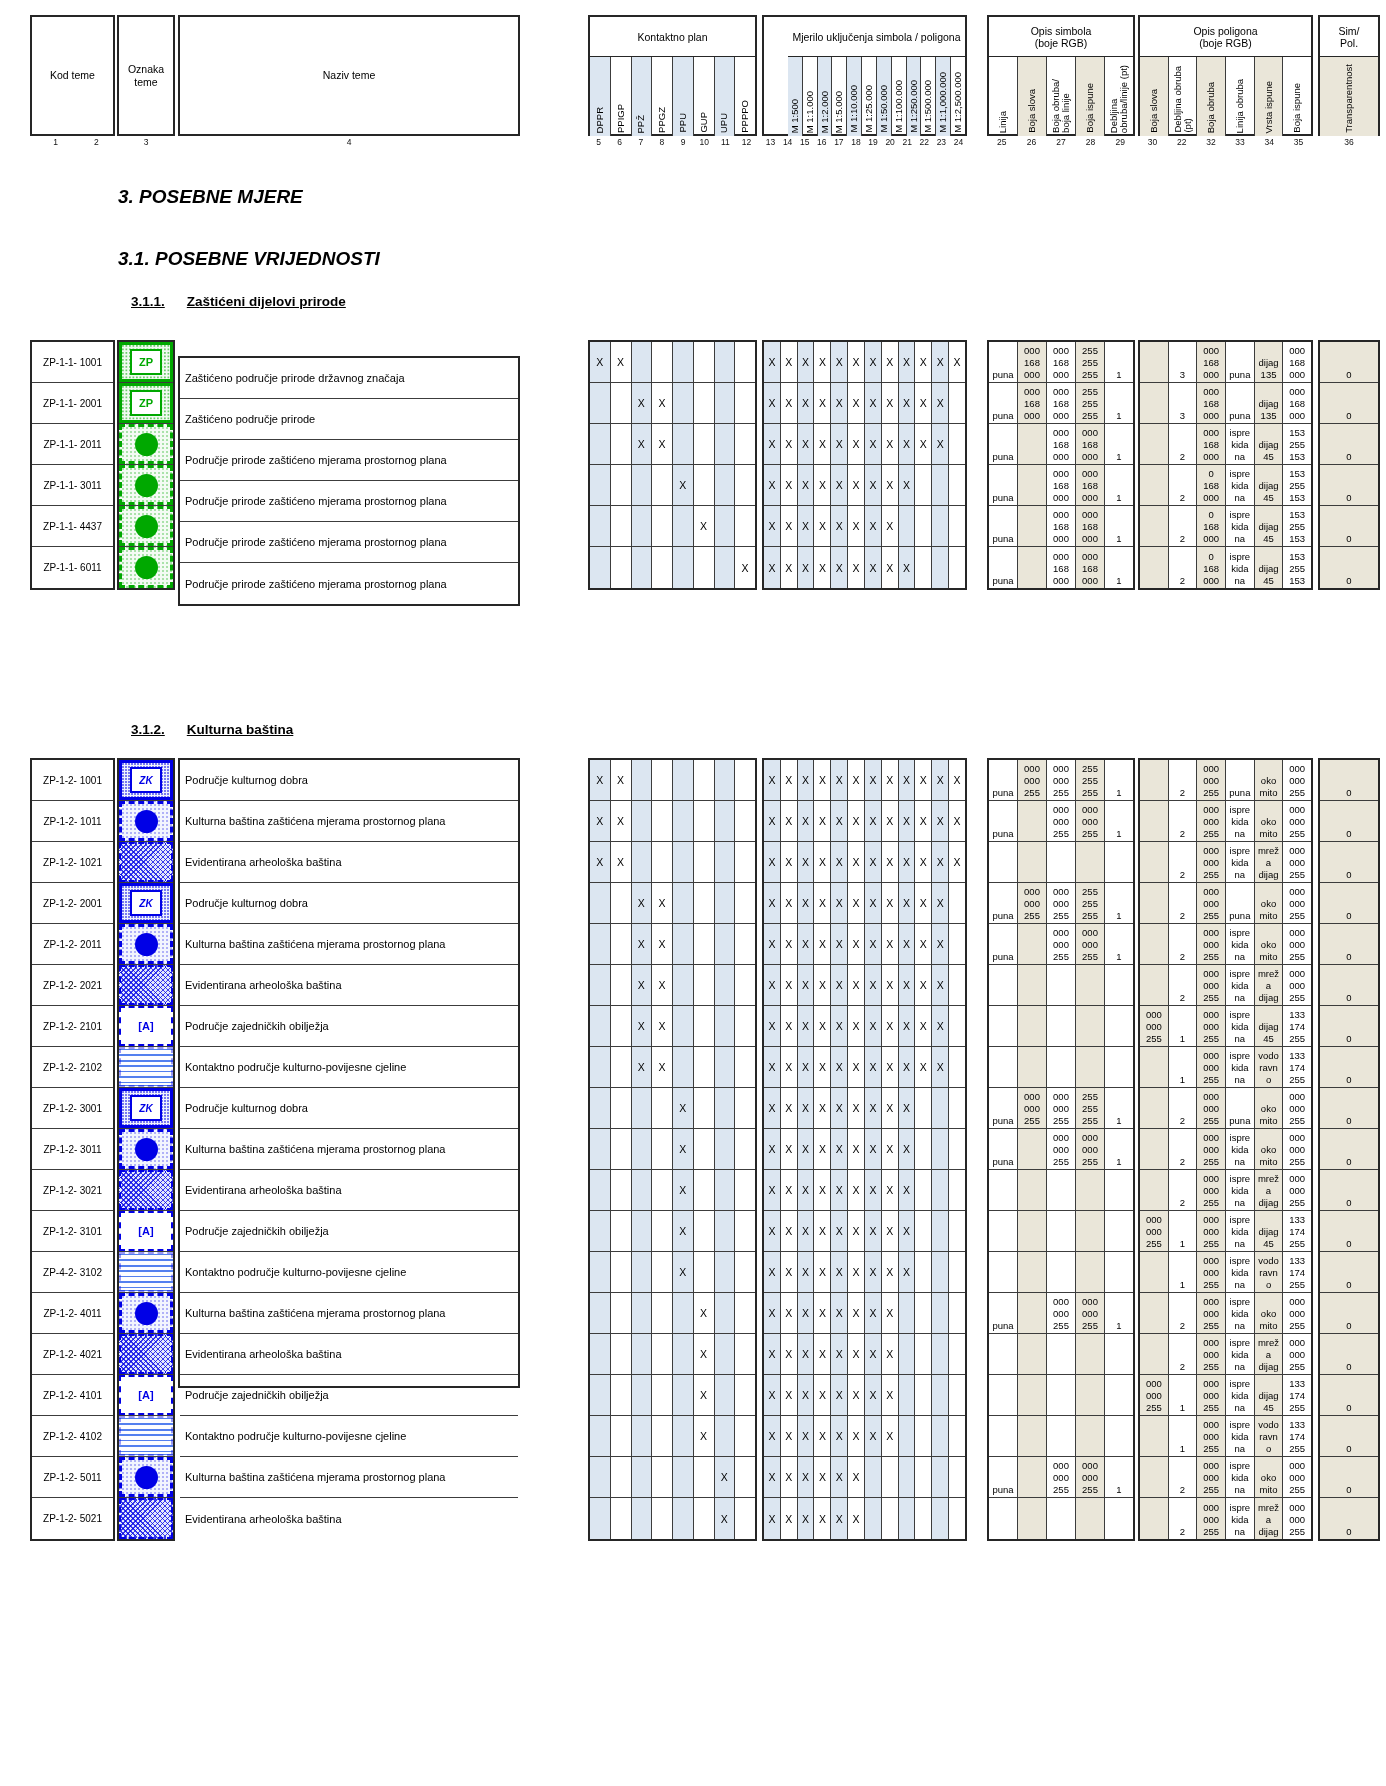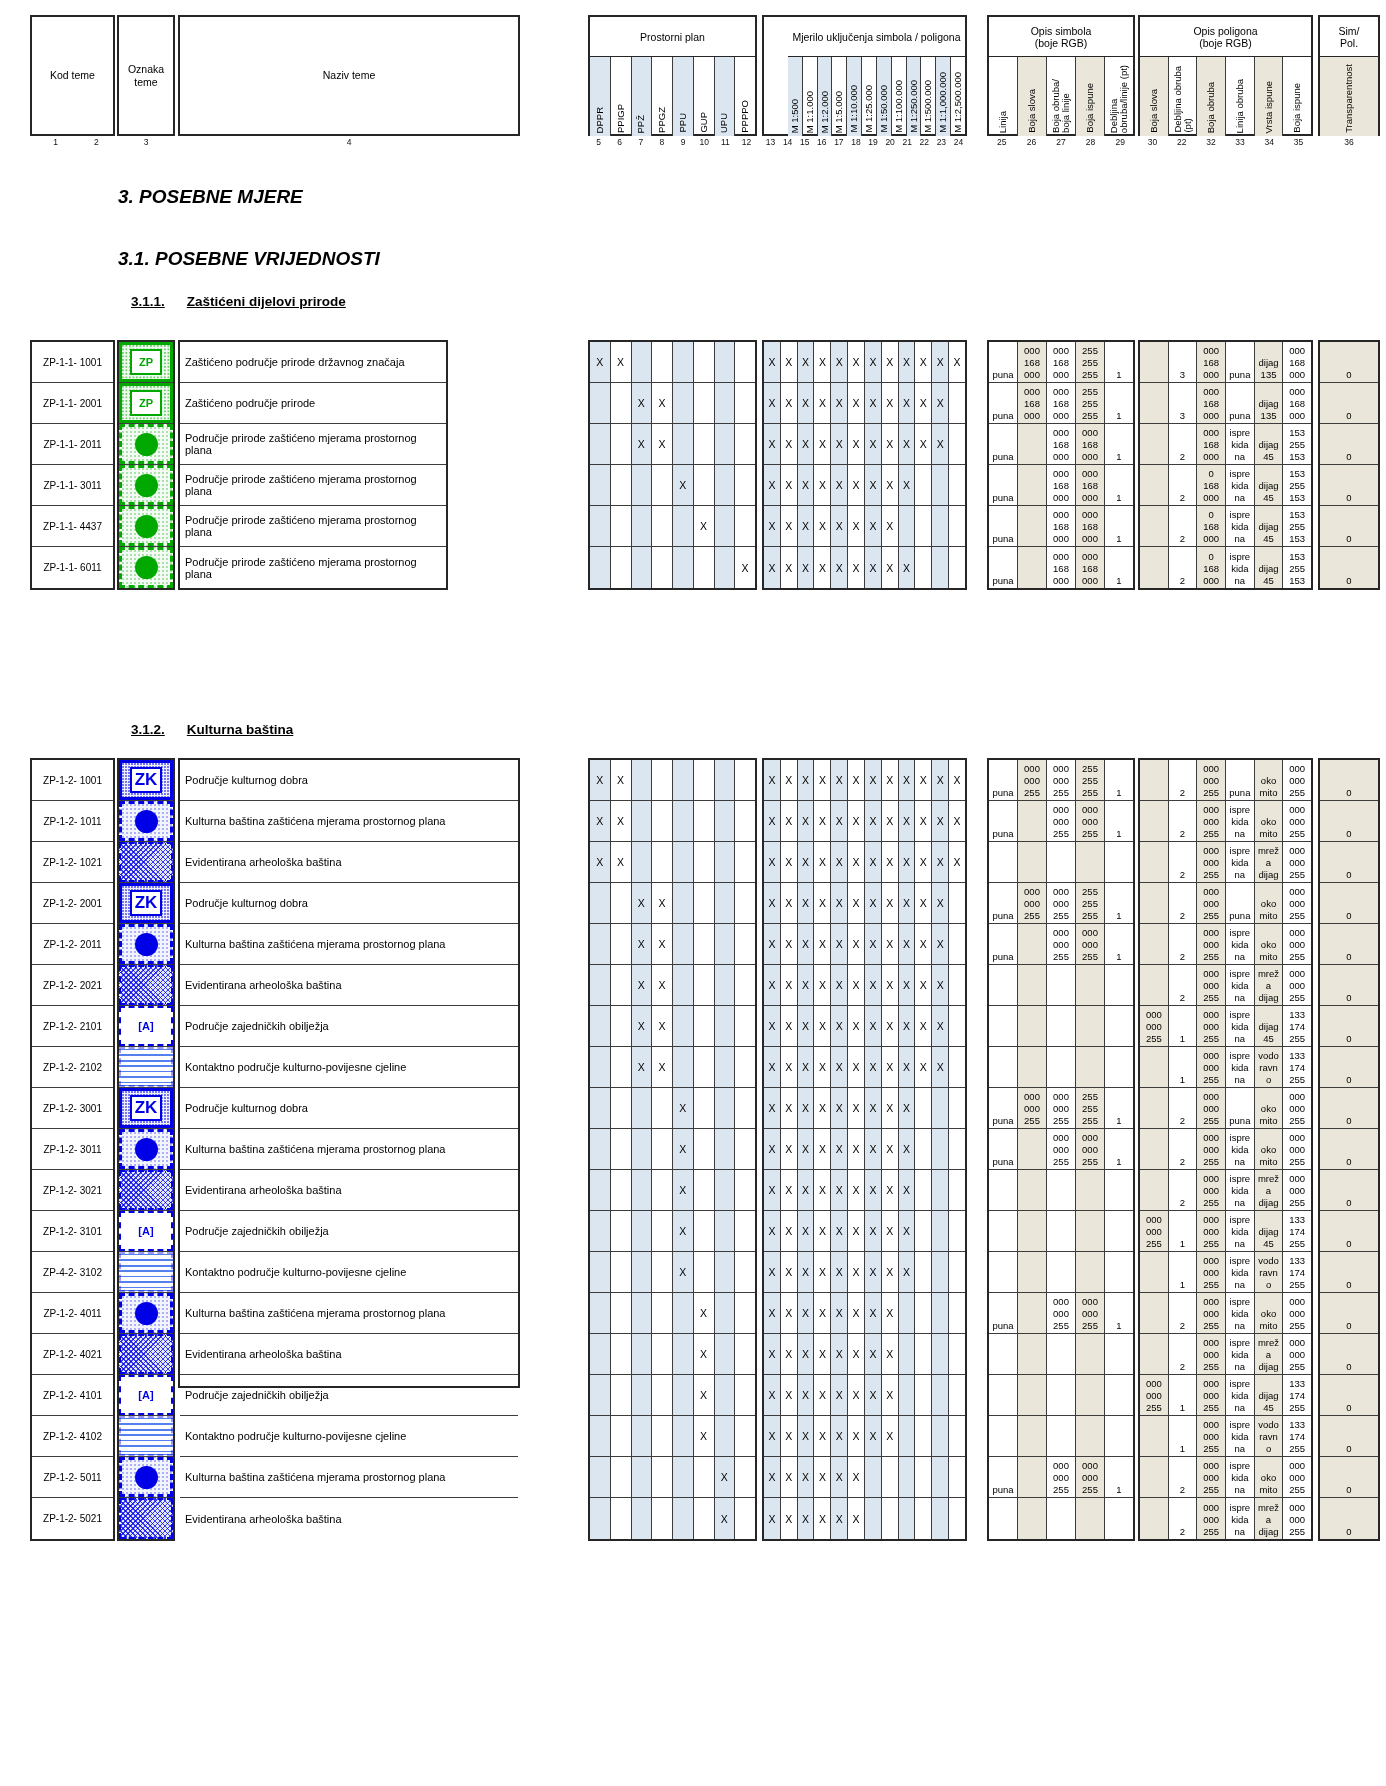--- a/index.html
+++ b/index.html
@@ -50,21 +50,21 @@
   .sym-gcircle{border:3px dashed var(--green);
     background-color:#f4fbf4;
     background-image:radial-gradient(circle at 1px 1px, rgba(0,168,0,.30) .8px, transparent 1.1px);
     background-size:4px 4px;}
   .sym-gcircle .dot{width:23px;height:23px;border-radius:50%;background:var(--green);}
   .sym-zk{border:3px solid var(--blue);
     background-color:#eef1fd;
     background-image:radial-gradient(circle at 1px 1px, rgba(0,0,230,.5) .9px, transparent 1.2px);
     background-size:3px 3px;}
   .sym-zk .badge{width:28px;height:22px;background:#fff;border:2px solid var(--blue);
-    display:flex;align-items:center;justify-content:center;font-weight:bold;font-size:17px;color:var(--blue);}
+    display:flex;align-items:center;justify-content:center;font-weight:bold;font-size:10px;color:var(--blue);font-style:italic;}
   .sym-bcircle{border:3px dashed var(--blue);
     background-color:#f2f5fe;
     background-image:radial-gradient(circle at 1px 1px, rgba(0,0,230,.28) .8px, transparent 1.1px);
     background-size:4px 4px;}
   .sym-bcircle .dot{width:23px;height:23px;border-radius:50%;background:var(--blue);}
   .sym-bmesh{border:2.5px dashed var(--blue);
     background:repeating-linear-gradient(45deg, rgba(0,0,230,.75) 0 1px, transparent 1px 3.5px),
                repeating-linear-gradient(135deg, rgba(0,0,230,.75) 0 1px, transparent 1px 3.5px),
                #e3e9fb;}
   .sym-abadge{border:2px dashed var(--blue);background:#fff;color:var(--blue);
@@ -87,21 +87,21 @@
 <div class="hbox simple abs" style="left: 30px; top: 15px; width: 85px; height: 121px;">
       <div>Kod teme</div>
     </div>
     <div class="hbox simple abs" style="left: 117px; top: 15px; width: 58px; height: 121px;">
       <div>Oznaka teme</div>
     </div>
     <div class="hbox simple abs" style="left: 178px; top: 15px; width: 342px; height: 121px;">
       <div>Naziv teme</div>
     </div>
     <div class="hbox abs" style="left: 588px; top: 15px; width: 169px; height: 121px;">
-      <div class="gtitle" style="white-space: pre-line;">Prostorni plan</div>
+      <div class="gtitle" style="white-space: pre-line;">Kontaktno plan</div>
       <div class="gcells">
         <div class="gcell sb">
           <div class="vlabel">DPPR</div>
         </div>
         <div class="gcell ">
           <div class="vlabel">PPIGP</div>
         </div>
         <div class="gcell sb">
           <div class="vlabel">PPŽ</div>
         </div>
@@ -313,21 +313,21 @@
         </div>
       </div>
       <div class="brow">
         <div class="bcell symc">
           <div class="sym sym-gcircle">
             <div class="dot"></div>
           </div>
         </div>
       </div>
     </div>
-    <div class="bblock abs" style="left: 178px; top: 340px; width: 270px; height: 250px;">
+    <div class="bblock abs" style="left: 178px; top: 356px; width: 342px; height: 250px;">
       <div class="brow">
         <div class="bcell nazc">Zaštićeno područje prirode državnog značaja</div>
       </div>
       <div class="brow">
         <div class="bcell nazc">Zaštićeno područje prirode</div>
       </div>
       <div class="brow">
         <div class="bcell nazc">Područje prirode zaštićeno mjerama prostornog plana</div>
       </div>
       <div class="brow">

